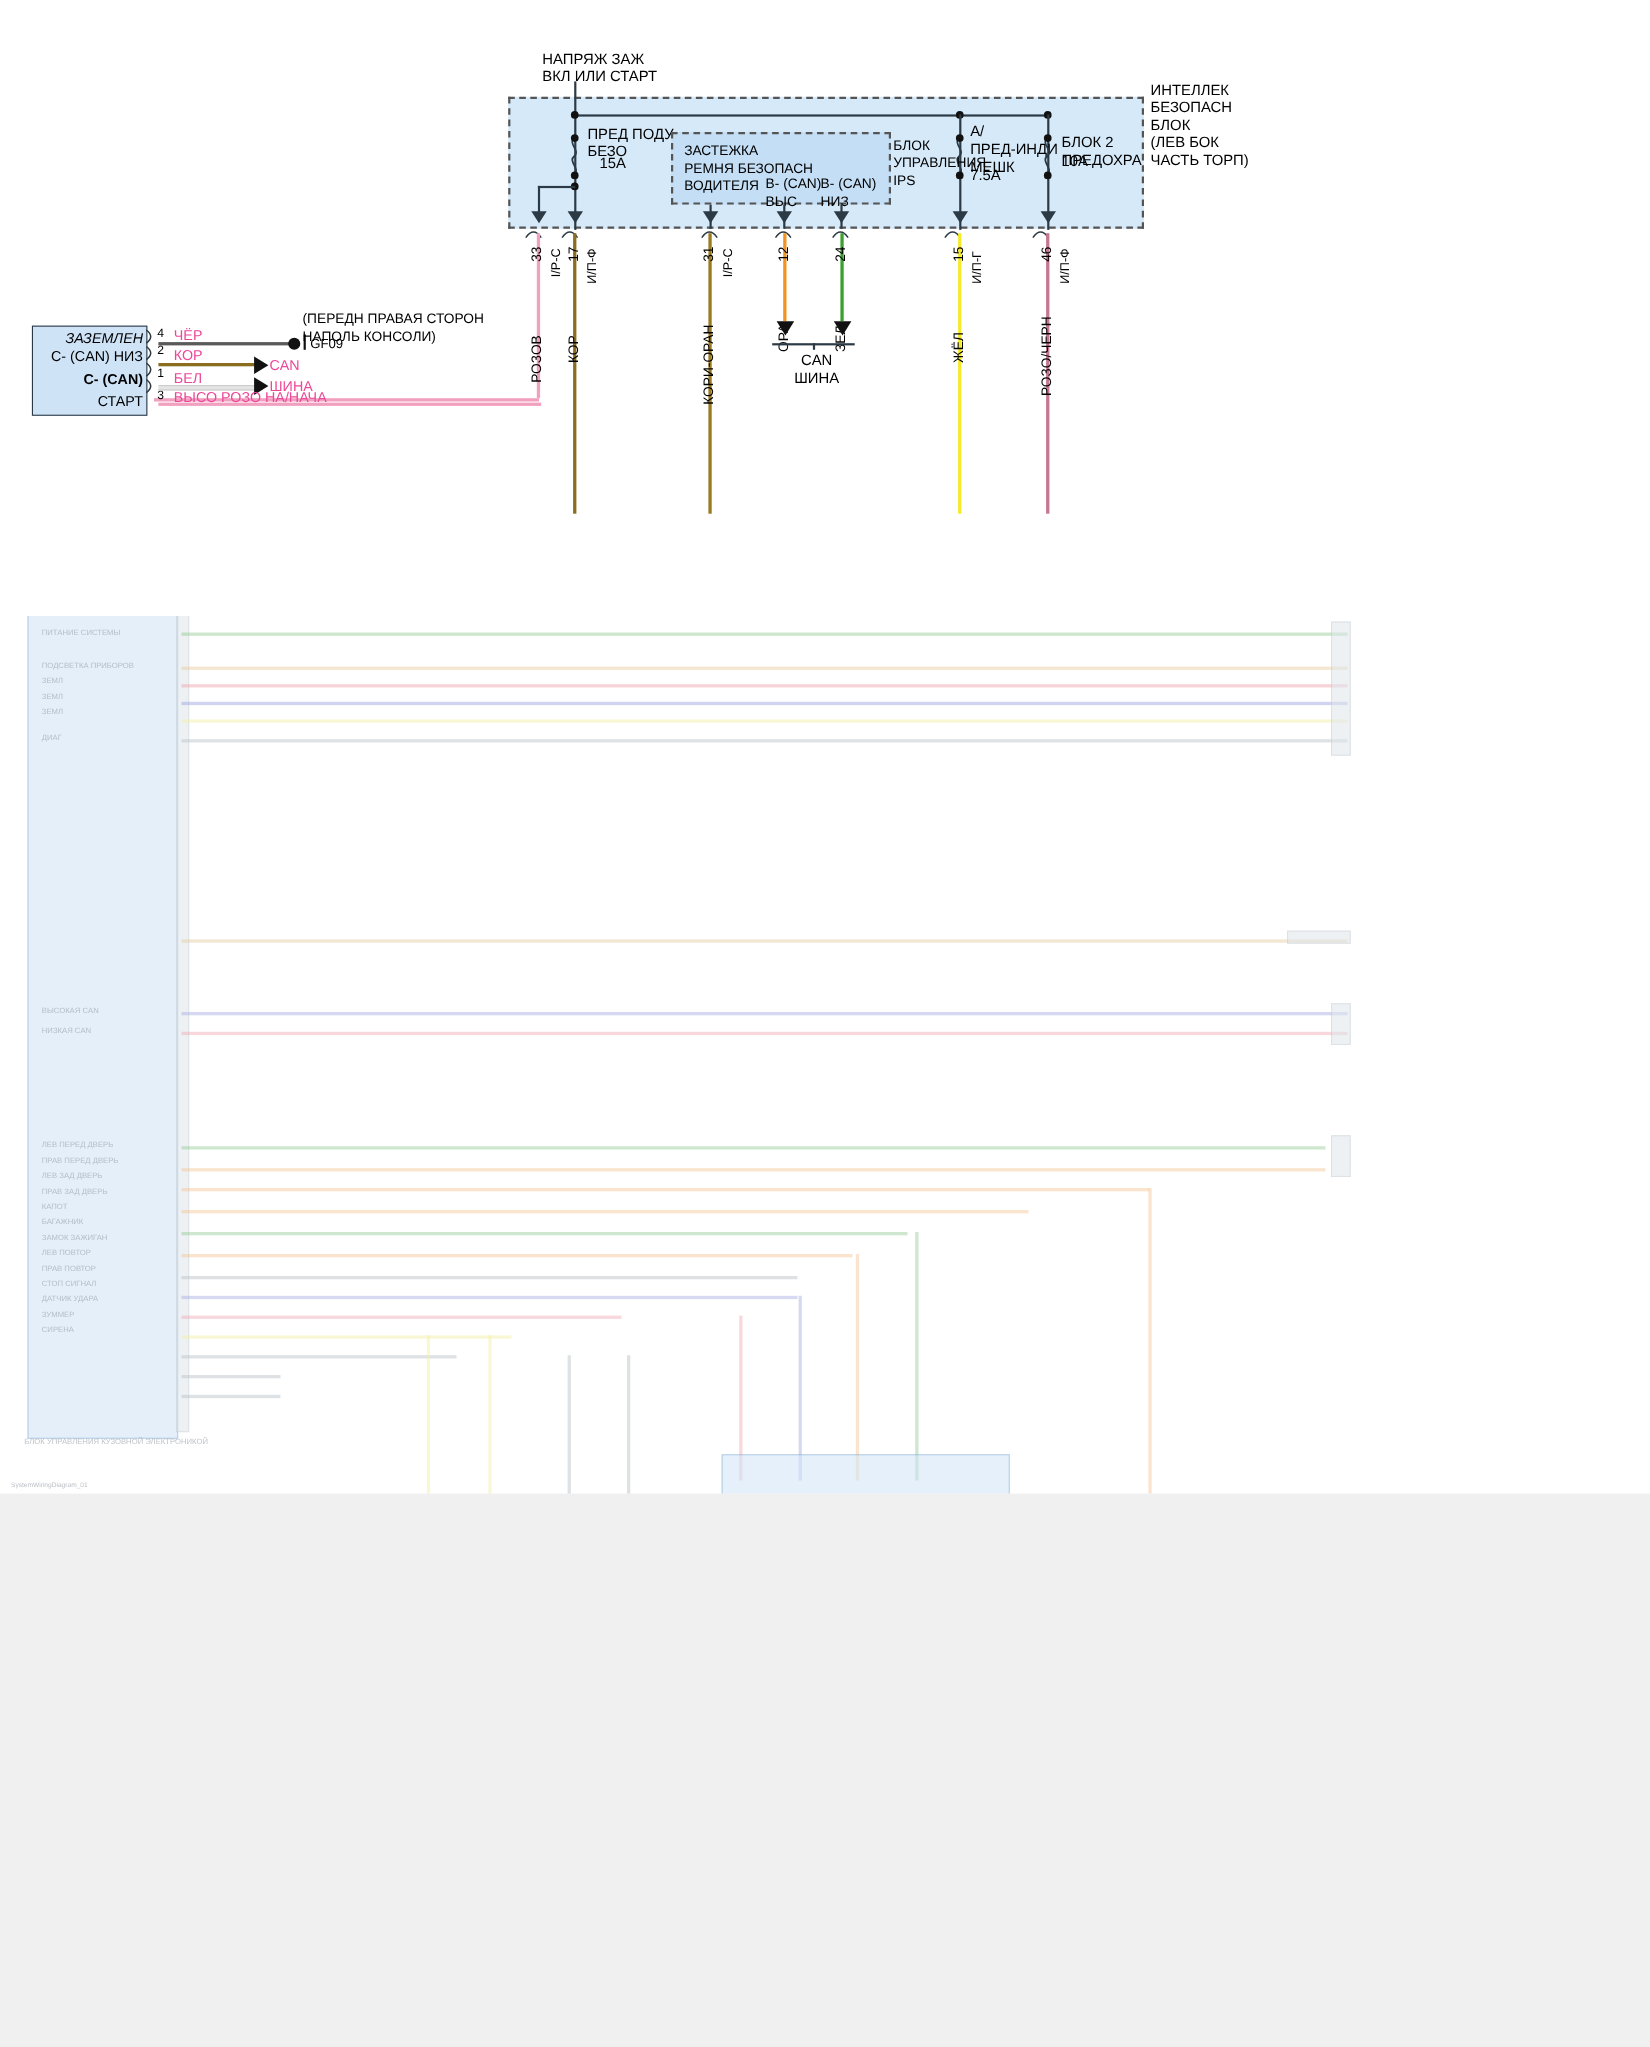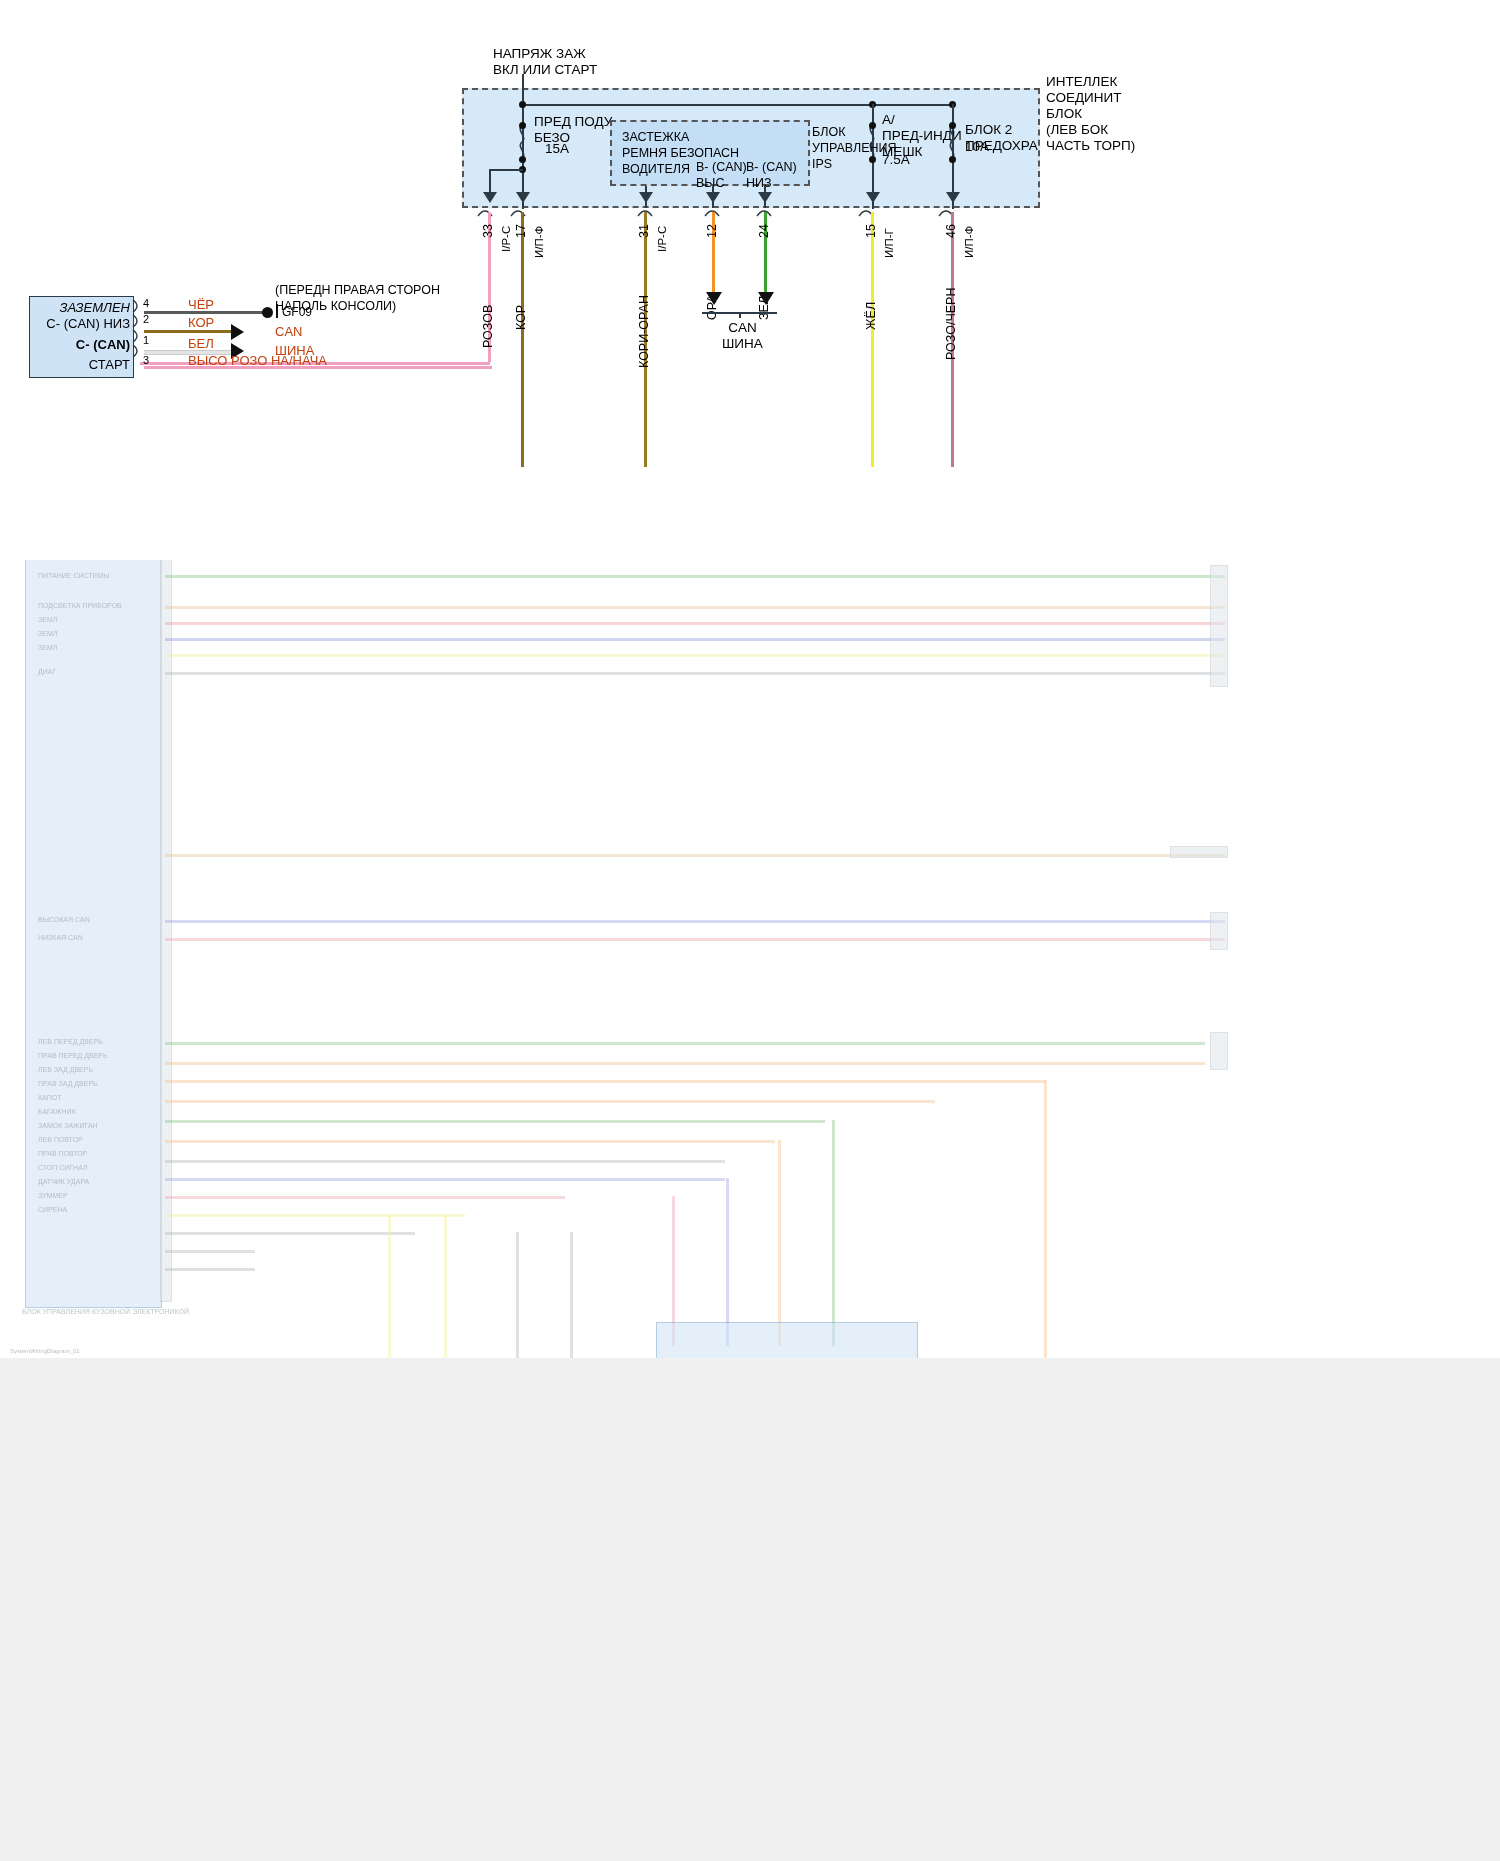--- a/index.html
+++ b/index.html
@@ -17,21 +17,21 @@
   .lbl.sm{font-size:12.5px;}
   .vline{position:absolute;background:#2b3a45;width:1.6px;}
   .hline{position:absolute;background:#2b3a45;height:1.6px;}
   .dot{position:absolute;width:7px;height:7px;border-radius:50%;background:#111;}
   .rot{position:absolute;transform-origin:left top;transform:rotate(-90deg);font-size:12.5px;white-space:nowrap;color:#000;}
   .rot.sm{font-size:11.5px;}
   .wireV{position:absolute;width:3px;}
   .sensorbox{position:absolute;background:#cfe3f7;border:1.6px solid #2b3a45;box-sizing:border-box;}
   .pinlbl{position:absolute;font-size:13px;color:#000;text-align:right;white-space:nowrap;}
   .pinnum{position:absolute;font-size:11px;color:#000;}
-  .wirelbl{position:absolute;font-size:13px;color:#c2410c;white-space:nowrap;margin-left:30px;}
+  .wirelbl{position:absolute;font-size:13px;color:#ec4899;white-space:nowrap;}
   .hw{position:absolute;height:3px;}
   .arrowR{position:absolute;width:0;height:0;border-top:8px solid transparent;border-bottom:8px solid transparent;border-left:13px solid #111;}
   .arrowD{position:absolute;width:0;height:0;border-left:7px solid transparent;border-right:7px solid transparent;border-top:11px solid #2b3a45;}
   .arrowDbig{position:absolute;width:0;height:0;border-left:8px solid transparent;border-right:8px solid transparent;border-top:13px solid #111;}
   .fuse{position:absolute;width:12px;height:34px;}
   .conn{position:absolute;font-size:12px;}
   .gnd-dot{position:absolute;width:11px;height:11px;border-radius:50%;background:#111;}
   .gnd-bar{position:absolute;width:2px;height:14px;background:#111;}
   .footer{position:absolute;left:10px;bottom:4px;font-size:6px;color:#b9bec4;}
 </style>
@@ -179,21 +179,21 @@
     <div class="lbl sm" style="left: 696px; top: 159px; white-space: pre;">B- (CAN)
 ВЫС</div>
     <div class="lbl sm" style="left: 746px; top: 159px; white-space: pre;">B- (CAN)
 НИЗ</div>
 
     <div class="lbl sm" style="left: 812px; top: 124px; white-space: pre;">БЛОК
 УПРАВЛЕНИЯ
 IPS</div>
 
     <div class="lbl" style="left: 1046px; top: 74px; white-space: pre;">ИНТЕЛЛЕК
-СОЕДИНИТ
+БЕЗОПАСН
 БЛОК
 (ЛЕВ БОК
 ЧАСТЬ ТОРП)</div>
 
     <div class="vline" style="left:645px;top:186px;height:22px;"></div>
     <div class="arrowD" style="left:639px;top:192px;"></div>
     <div class="vline" style="left:712px;top:186px;height:22px;"></div>
     <div class="arrowD" style="left:706px;top:192px;"></div>
     <div class="vline" style="left:764px;top:186px;height:22px;"></div>
     <div class="arrowD" style="left:758px;top:192px;"></div>

